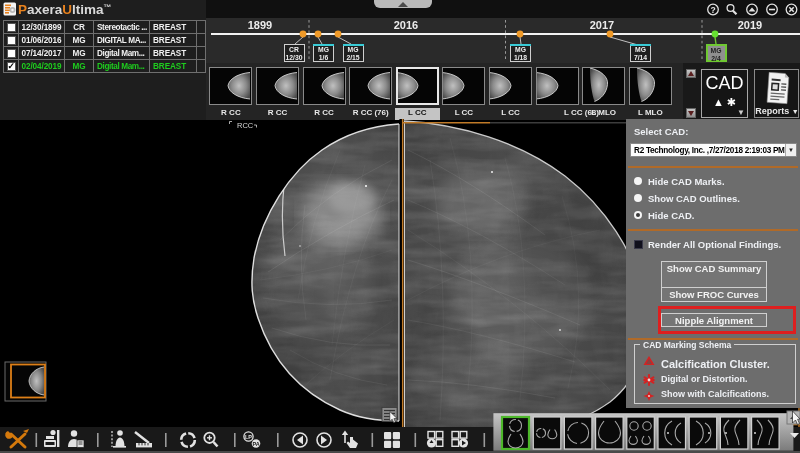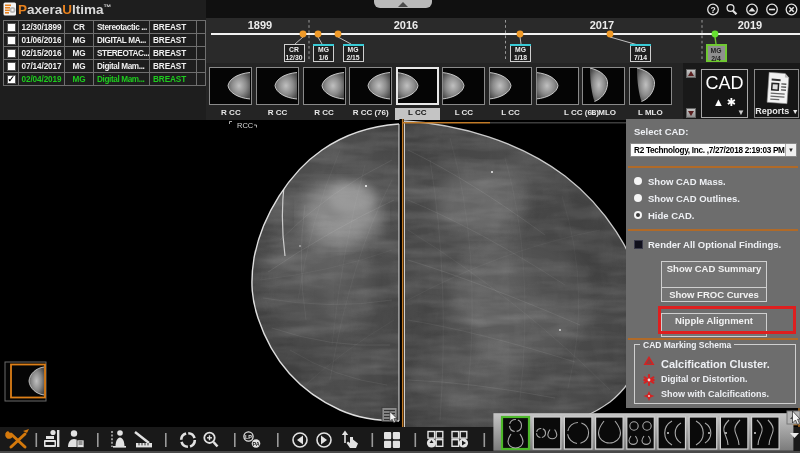--- a/index.html
+++ b/index.html
@@ -72,28 +72,20 @@
 <tr>
         <td class="c"><span class="cb"></span></td>
         <td class="c">01/06/2016</td>
         <td class="c">MG</td>
         <td class="l d">DIGITAL MA...</td>
         <td class="l">BREAST</td>
         <td></td>
       </tr>
 <tr>
         <td class="c"><span class="cb"></span></td>
-        <td class="c">02/15/2016</td>
-        <td class="c">MG</td>
-        <td class="l d">STEREOTAC...</td>
-        <td class="l">BREAST</td>
-        <td></td>
-      </tr>
-<tr>
-        <td class="c"><span class="cb"></span></td>
         <td class="c">07/14/2017</td>
         <td class="c">MG</td>
         <td class="l d">Digital Mam...</td>
         <td class="l">BREAST</td>
         <td></td>
       </tr>
 <tr class="grn">
         <td class="c"><span class="cb">✓</span></td>
         <td class="c">02/04/2019</td>
         <td class="c">MG</td>
@@ -370,32 +362,32 @@
 </svg>
 
 <div class="abs" id="panel" style="left:626px;top:119px;width:174px;height:289px;background:#6d6d6d;font-weight:bold;color:#eef0f4">
  <div class="abs" style="left:8px;top:7px;font-size:9.5px">Select CAD:</div>
  <div class="abs" style="left:4px;top:24px;width:167px;height:14px;background:#fdfdfd;border:1px solid #888;overflow:hidden">
    <div class="abs" style="left:3px;top:2px;font-size:8.2px;color:#000;letter-spacing:-0.28px;white-space:nowrap">R2 Technology, Inc. ,7/27/2018 2:19:03 PM</div>
    <div class="abs" style="right:0;top:0;width:11px;height:12px;border-left:1px solid #aaa;background:#f0f0f0;text-align:center;font-size:6px;color:#222;line-height:12px">▼</div>
  </div>
  <div class="abs" style="left:2px;top:47px;width:170px;height:1.6px;background:#b06a28"></div>
  <div class="abs" style="left:8px;top:58px;width:8px;height:8px;border-radius:50%;background:#f5f5f5"></div>
- <div class="abs" style="left:22px;top:56.5px;font-size:9.5px">Show CAD Mass.</div>
+ <div class="abs" style="left:22px;top:56.5px;font-size:9.5px">Hide CAD Marks.</div>
  <div class="abs" style="left:8px;top:75px;width:8px;height:8px;border-radius:50%;background:#f5f5f5"></div>
  <div class="abs" style="left:22px;top:73.5px;font-size:9.5px">Show CAD Outlines.</div>
  <div class="abs" style="left:8px;top:92px;width:8px;height:8px;border-radius:50%;background:#f5f5f5"></div>
  <div class="abs" style="left:9.7px;top:93.7px;width:4.1px;height:4.1px;border-radius:50%;background:#3a3a3a"></div>
  <div class="abs" style="left:22px;top:90.5px;font-size:9.5px">Hide CAD.</div>
  <div class="abs" style="left:2px;top:110px;width:170px;height:1.6px;background:#b06a28"></div>
  <div class="abs" style="left:7.5px;top:120.5px;width:9px;height:9px;background:#10101c;border:1px solid #3a3a4a"></div>
  <div class="abs" style="left:22px;top:120px;font-size:9.5px">Render All Optional Findings.</div>
  <div class="abs" style="left:35px;top:142px;width:106px;height:31px;background:#757575;border:1px solid #cfcfcf;text-align:center;font-size:9.5px;line-height:13px;color:#f2f2f2">Show CAD Summary</div>
  <div class="abs" style="left:35px;top:168px;width:106px;height:14.5px;background:#757575;border:1px solid #cfcfcf;text-align:center;font-size:9.5px;line-height:13px;color:#f2f2f2">Show FROC Curves</div>
- <div class="abs" style="left:35px;top:194px;width:106px;height:24px;background:#757575;border:1px solid #cfcfcf;text-align:center;font-size:9.5px;line-height:13px;color:#f2f2f2">Nipple Alignment</div>
+ <div class="abs" style="left:35px;top:194px;width:106px;height:14px;background:#757575;border:1px solid #cfcfcf;text-align:center;font-size:9.5px;line-height:13px;color:#f2f2f2">Nipple Alignment</div>
  <div class="abs" style="left:32px;top:187px;width:138px;height:27.5px;border:3px solid #de1f1f"></div>
  <div class="abs" style="left:2px;top:219px;width:170px;height:1.6px;background:#b06a28"></div>
  <div class="abs" style="left:8px;top:225px;width:162px;height:60px;border:1px solid #cfcfcf"></div>
  <div class="abs" style="left:14px;top:221px;font-size:8.5px;background:#6d6d6d;padding:0 3px">CAD Marking Schema</div>
  <svg class="abs" style="left:14px;top:234px" width="18" height="52" viewBox="0 0 18 52">
   <path d="M9,3 L14.5,12 L3.5,12 Z" fill="#d42222"></path>
   <path d="M9,5.8 L12,11 L6,11 Z" fill="#8a4040"></path>
   <g stroke="#d42222" stroke-width="2.1" stroke-linecap="round">
    <line x1="9" y1="22" x2="9" y2="32"></line>
         <line x1="4.6" y1="24.4" x2="13.4" y2="29.6"></line>

